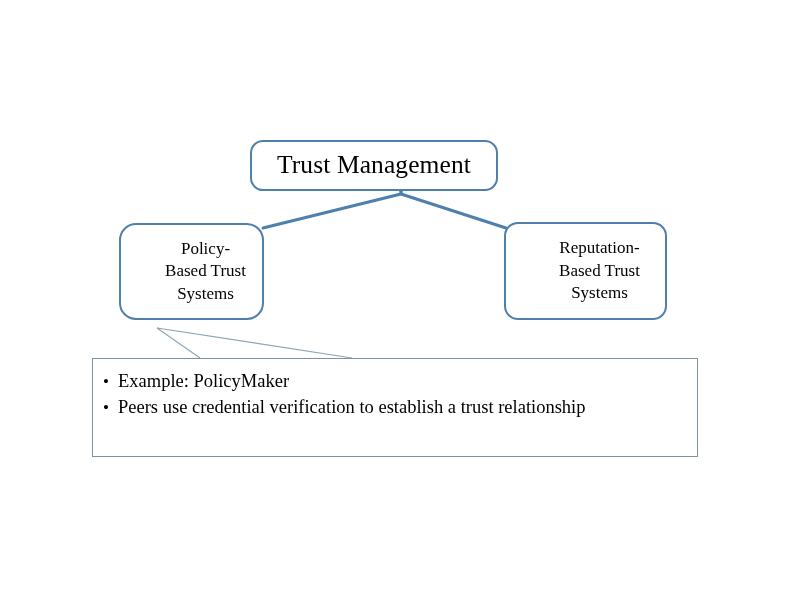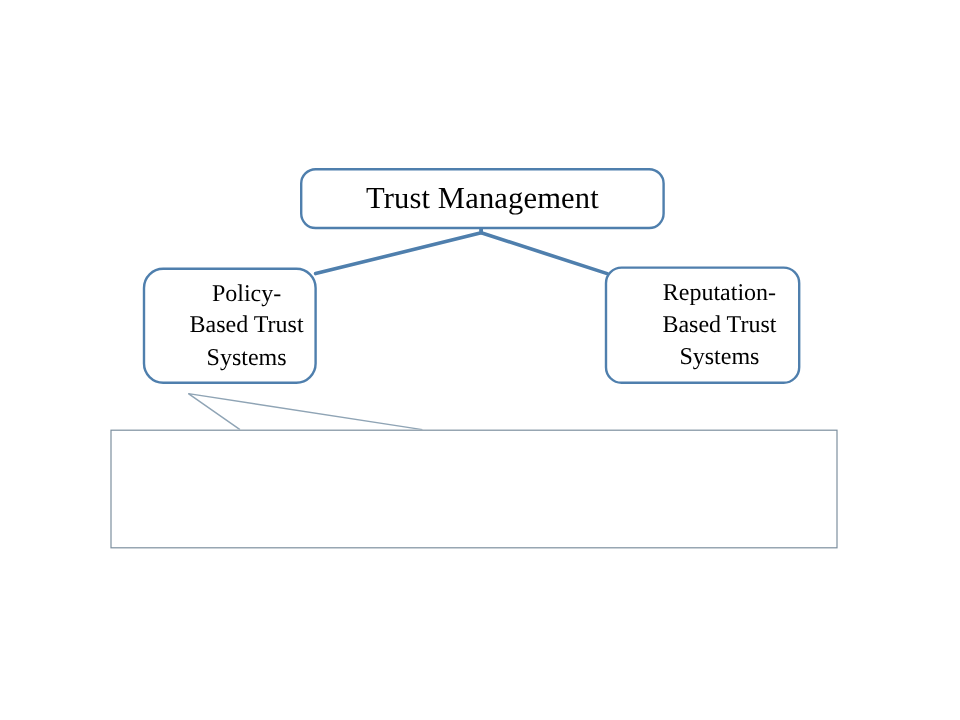--- a/index.html
+++ b/index.html
@@ -36,21 +36,21 @@
     border-radius: 14px;
     display: flex;
     align-items: center;
     justify-content: center;
     text-align: center;
     z-index: 2;
   }
   #root-box {
     left: 250px;
     top: 140px;
-    width: 304px;
+    width: 248px;
     height: 51px;
     border-radius: 13px;
   }
   #root-box .node-label {
     font-size: 25.5px;
     line-height: 1.05;
     letter-spacing: 0.1px;
   }
   #policy-box {
     left: 119px;
@@ -61,21 +61,21 @@
   }
   #reputation-box {
     left: 504px;
     top: 222px;
     width: 163px;
     height: 98px;
     border-radius: 14px;
   }
   #policy-box .node-label,
   #reputation-box .node-label {
-    font-size: 20px;
+    font-size: 17px;
     line-height: 1.33;
     margin-left: 28px;
   }
   .node-label {
     white-space: pre-line;
     display: block;
   }
   #details-box {
     position: absolute;
     left: 92px;
@@ -123,15 +123,21 @@
 Systems</span>
   </div>
 
   <div class="node-box" id="reputation-box">
     <span class="node-label">Reputation-
 Based Trust
 Systems</span>
   </div>
 
   <div id="details-box">
+    <div class="bullet-row">
+      <span class="bullet-mark">•</span><span>Example: PolicyMaker</span>
+    </div>
+    <div class="bullet-row">
+      <span class="bullet-mark">•</span><span>Peers use credential verification to establish a trust relationship</span>
+    </div>
   </div>
 
 </div>
 
 </body></html>

